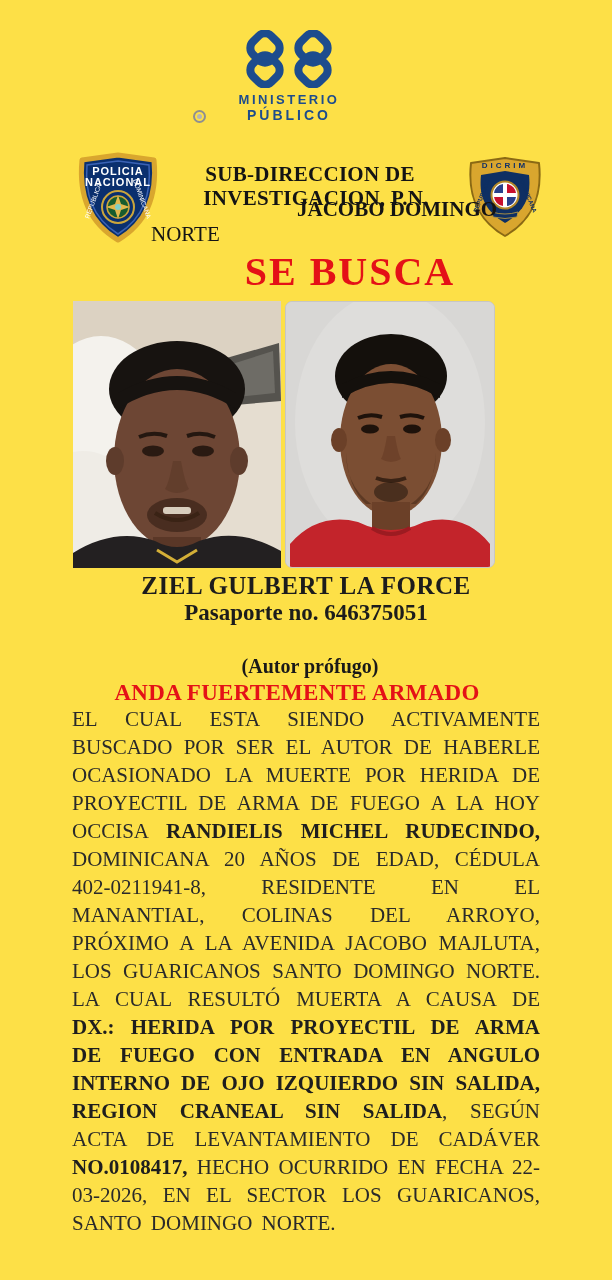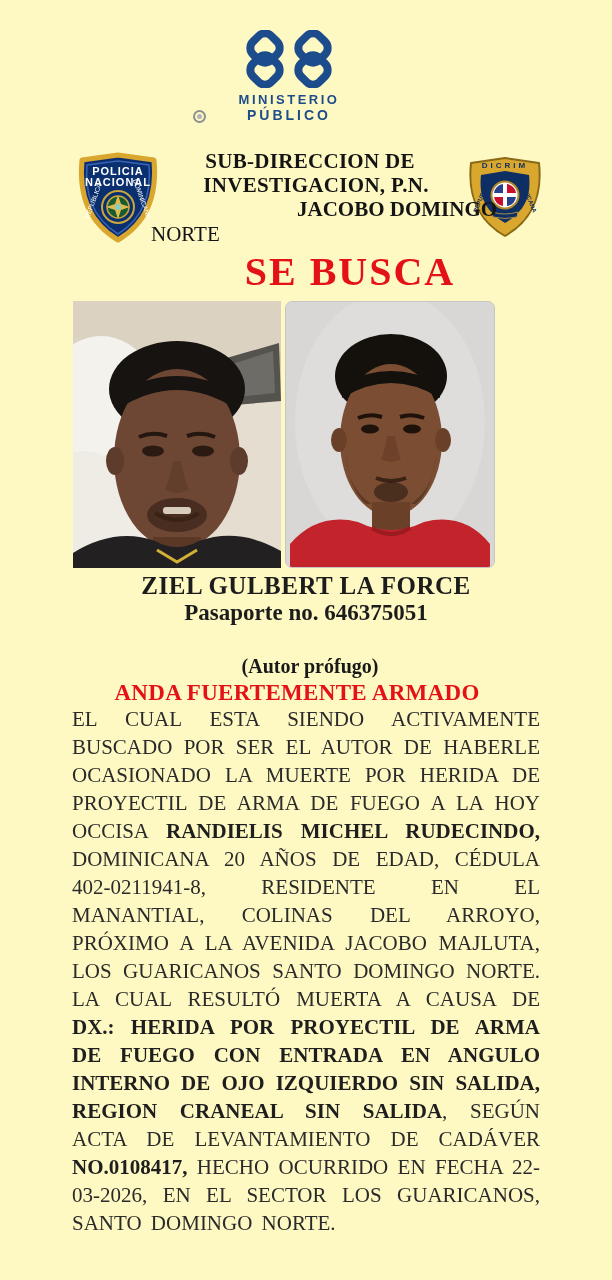--- a/index.html
+++ b/index.html
@@ -1,35 +1,35 @@
 <!DOCTYPE html>
 <html><head>
 <meta charset="utf-8">
 <style>
   html,body{margin:0;padding:0;background:#ffffff;}
   .page{
-    position:relative;width:612px;height:1280px;background:#fef9c3;
+    position:relative;width:612px;height:1280px;background:#fde047;
     font-family:"Liberation Serif","DejaVu Serif",serif;color:#222;
     overflow:hidden;
   }
   
   .mp-logo{position:absolute;top:30px;left:228px;width:122px;text-align:center;}
   .mp-knot{display:block;margin:0 auto;}
   .mp-line1{margin-top:4px;font-family:"Liberation Sans","DejaVu Sans",sans-serif;
     font-size:13px;font-weight:600;letter-spacing:2.5px;color:#1d4c8d;}
   .mp-line2{font-family:"Liberation Sans","DejaVu Sans",sans-serif;
     font-size:14px;font-weight:800;letter-spacing:3px;color:#1d4c8d;}
   .mp-mark{position:absolute;left:193px;top:110px;width:9px;height:9px;border:2px solid #8f8f8f;
     border-radius:50%;}
   .mp-mark::after{content:"";position:absolute;left:2px;top:2px;width:5px;height:5px;
     border-radius:50%;background:#b5b5b5;}
   
   .badge{position:absolute;}
   .hline{position:absolute;left:0;width:612px;text-align:center;
-    font-weight:bold;font-size:21px;letter-spacing:.3px;color:#141414;white-space:nowrap;}
+    font-weight:bold;font-size:21px;letter-spacing:.3px;color:#141414;white-space:nowrap;margin-top:13px;}
   .hline .shift{position:relative;}
   .hline3{position:absolute;left:297px;font-weight:bold;font-size:21px;color:#141414;white-space:nowrap;}
   .hline4{position:absolute;left:151px;font-weight:normal;font-size:21px;color:#141414;white-space:nowrap;}
   
   .wanted{position:absolute;top:248px;left:0;width:612px;text-align:center;
     font-size:40px;font-weight:bold;letter-spacing:2px;color:#e41117;padding-left:44px;}
   
   .photos{position:absolute;top:301px;left:73px;width:422px;height:267px;display:flex;}
   .photo{height:267px;overflow:hidden;}
   .photo-left{width:208px;background:#e9e2d7;}

